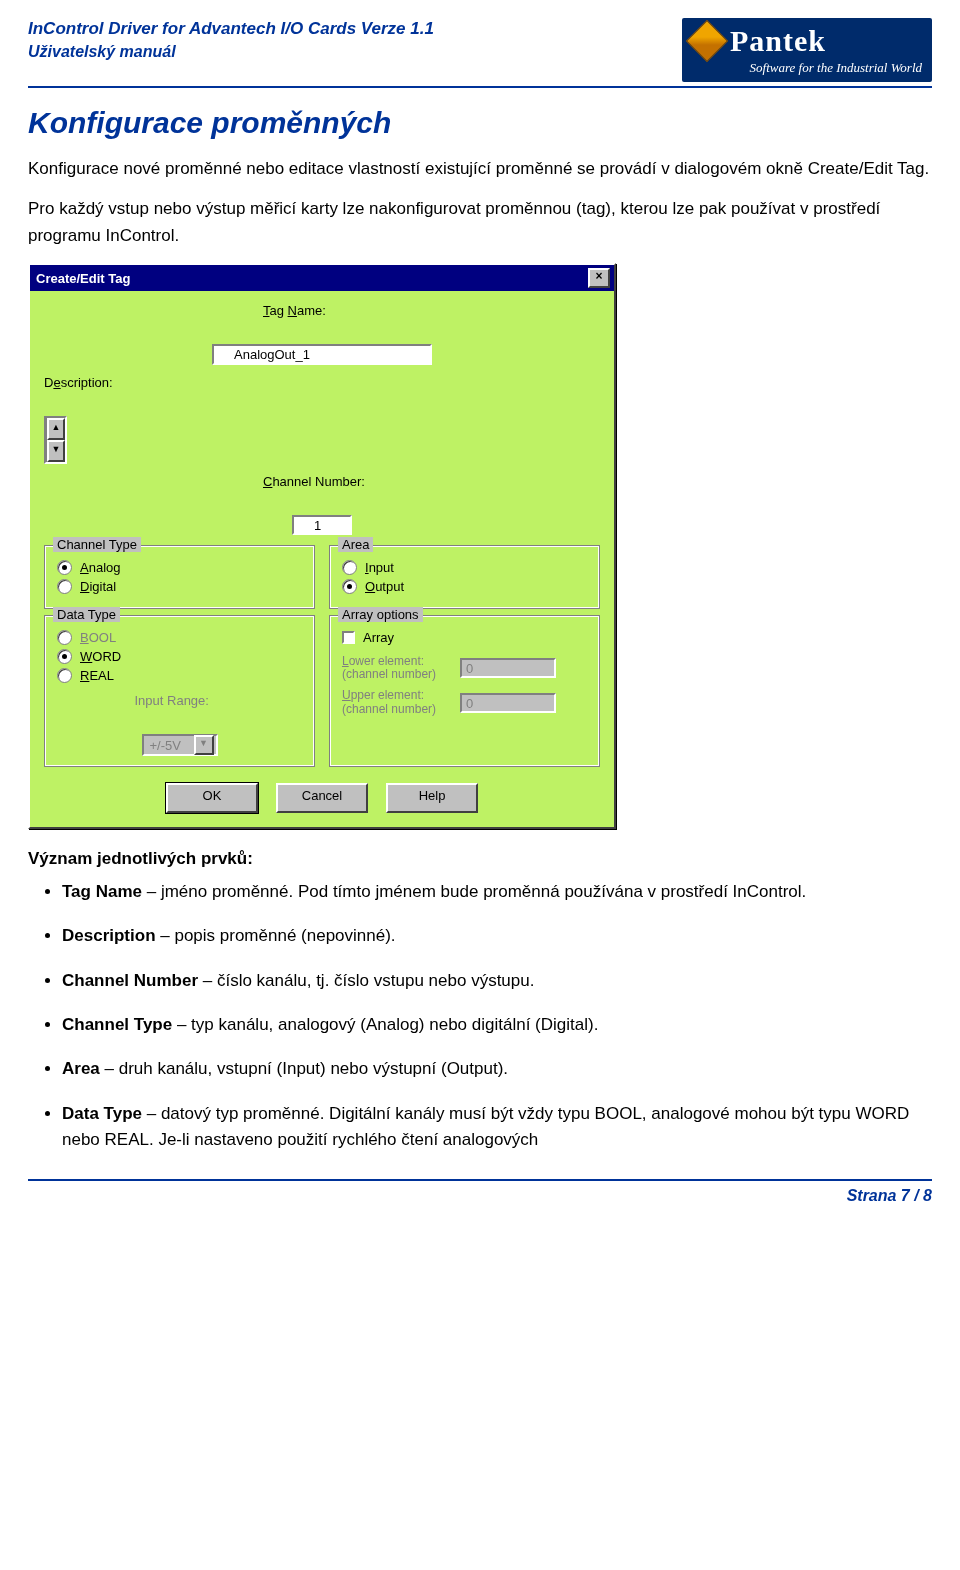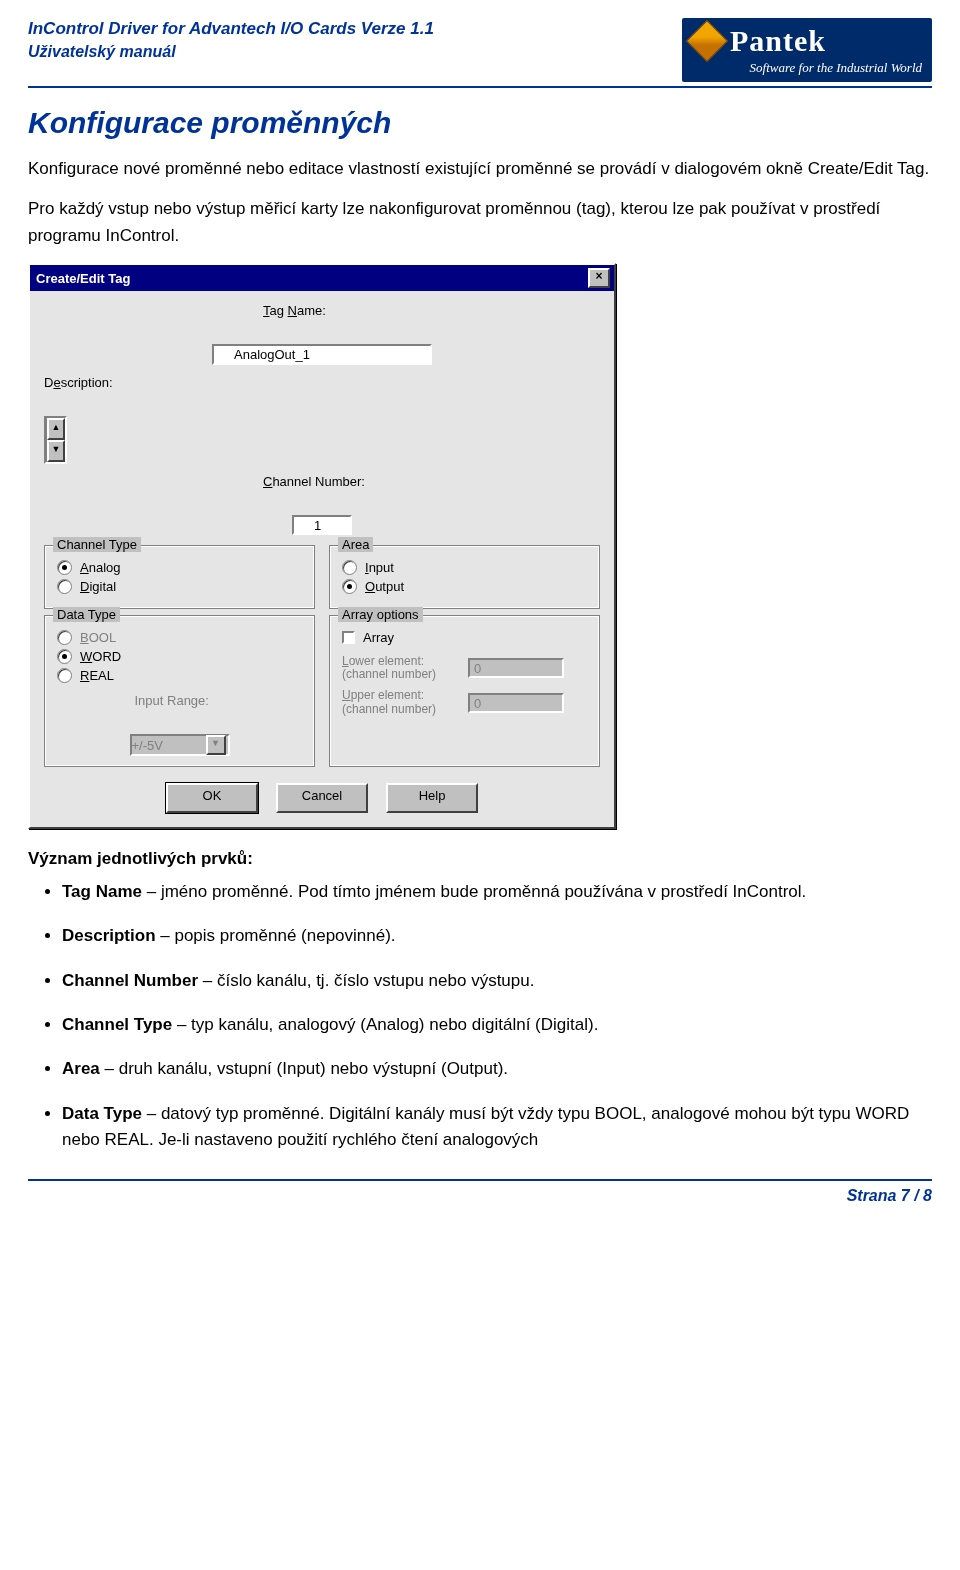--- a/index.html
+++ b/index.html
@@ -77,21 +77,21 @@
     margin: 18px 0 16px 0;
   }
   .body-text {
     font-size: 17px;
     line-height: 1.55;
     margin: 10px 0 14px 0;
   }
   
   .win95-window {
     width: 584px;
-    background: #e5e5e5;
+    background: #bef264;
     border: 2px solid;
     border-color: #ffffff #404040 #404040 #ffffff;
     box-shadow: 1px 1px 0 #000;
     font-family: "MS Sans Serif", Tahoma, sans-serif;
     font-size: 13px;
     color: #000;
     margin: 4px 0 20px 0;
   }
   .titlebar {
     background: #000080;
@@ -214,41 +214,40 @@
     border: 2px solid;
     border-color: #808080 #fff #fff #808080;
     box-sizing: border-box;
   }
   .disabled-text { color: #808080; }
   .win95-select {
     background: #c0c0c0;
     border: 2px solid;
     border-color: #808080 #ffffff #ffffff #808080;
     height: 22px;
-    width: 100px;
+    width: 76px;
     display: inline-flex;
     align-items: center;
     justify-content: space-between;
-    padding: 0 2px 0 0;
+    padding: 0 2px 0 6px;
     box-sizing: border-box;
   }
   .dd-btn {
     width: 16px;
     height: 16px;
     border: 2px solid;
     border-color: #ffffff #404040 #404040 #ffffff;
     background: #c0c0c0;
     font-size: 9px;
     line-height: 12px;
     text-align: center;
   }
   .array-line {
     display: flex;
     align-items: center;
-    gap: 8px;
     margin: 8px 0 0 0;
   }
   .array-lbl {
     font-size: 12px;
     line-height: 1.1;
     width: 118px;
   }
   .array-input {
     background: #c0c0c0;
     border: 2px solid;

